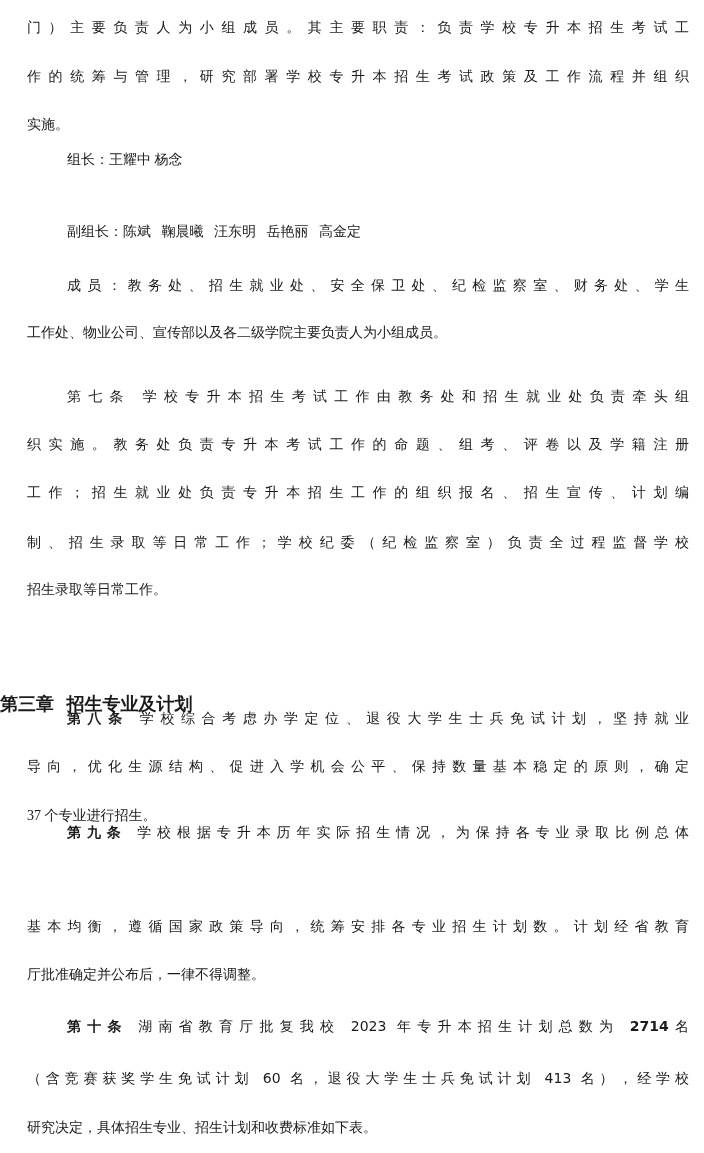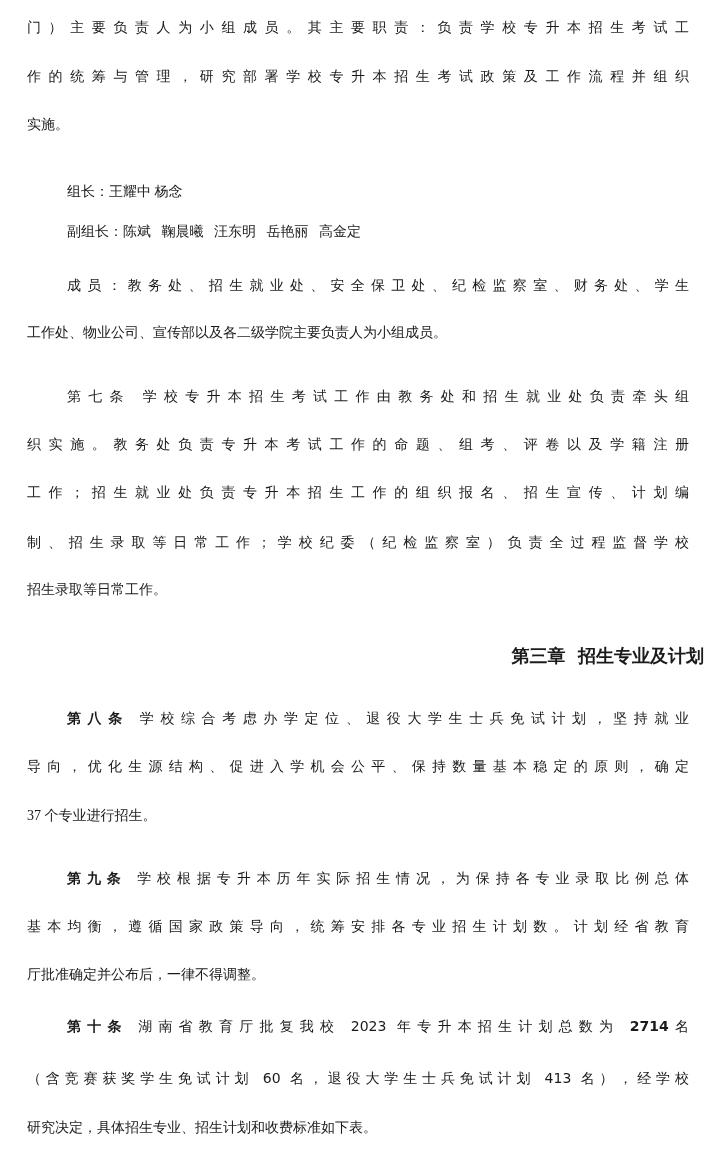--- a/index.html
+++ b/index.html
@@ -3,49 +3,49 @@
 <meta charset="utf-8">
 <style>
   html, body { margin: 0; padding: 0; background: #ffffff; }
   body { width: 704px; height: 1153px; position: relative; overflow: hidden;
          font-family: "DejaVu Sans", "Liberation Sans", sans-serif; color: #1a1a1a; }
   .line { position: absolute; left: 27px; width: 662px; font-size: 14px; line-height: 24px;
           white-space: nowrap; text-align: justify; text-align-last: justify; letter-spacing: 0; }
   .line.last { text-align-last: left; font-family: Liberation Serif, serif; }
   .line.indent { left: 67px; width: 622px; }
   .b { font-weight: bold; }
-  .chapter { position: absolute; left: 0; width: 704px; text-align: right; font-size: 18px;
-             font-weight: bold; line-height: 24px; }
+  .chapter { position: absolute; left: 0; width: 704px; text-align: left; font-size: 18px;
+             font-weight: bold; line-height: 24px; margin-top: 48px; }
 </style>
 </head>
 <body>
 
 <div>
   <div class="line" style="top:15px">门）主要负责人为小组成员。其主要职责：负责学校专升本招生考试工</div>
   <div class="line" style="top:64px">作的统筹与管理，研究部署学校专升本招生考试政策及工作流程并组织</div>
   <div class="line last" style="top:113px">实施。</div>
 
-  <div class="line indent last" style="top:180px">组长：王耀中  杨念</div>
+  <div class="line indent last" style="top:148px">组长：王耀中  杨念</div>
   <div class="line indent last" style="top:220px;white-space:pre">副组长：陈斌   鞠晨曦   汪东明   岳艳丽   高金定</div>
 
   <div class="line indent" style="top:273px">成员：教务处、招生就业处、安全保卫处、纪检监察室、财务处、学生</div>
   <div class="line last" style="top:321px">工作处、物业公司、宣传部以及各二级学院主要负责人为小组成员。</div>
 
   <div class="line indent" style="top:384px">第七条 学校专升本招生考试工作由教务处和招生就业处负责牵头组</div>
   <div class="line" style="top:432px">织实施。教务处负责专升本考试工作的命题、组考、评卷以及学籍注册</div>
   <div class="line" style="top:480px">工作；招生就业处负责专升本招生工作的组织报名、招生宣传、计划编</div>
   <div class="line" style="top:530px">制、招生录取等日常工作；学校纪委（纪检监察室）负责全过程监督学校</div>
   <div class="line last" style="top:578px">招生录取等日常工作。</div>
 
   <div class="chapter" style="top:644px;white-space:pre">第三章  招生专业及计划</div>
 
   <div class="line indent" style="top:706px"><span class="b">第八条</span><span> 学校综合考虑办学定位、退役大学生士兵免试计划，坚持就业</span></div>
   <div class="line" style="top:754px">导向，优化生源结构、促进入学机会公平、保持数量基本稳定的原则，确定</div>
   <div class="line last" style="top:804px">37 个专业进行招生。</div>
 
-  <div class="line indent" style="top:866px"><span class="b">第九条</span><span> 学校根据专升本历年实际招生情况，为保持各专业录取比例总体</span></div>
+  <div class="line indent" style="top:820px"><span class="b">第九条</span><span> 学校根据专升本历年实际招生情况，为保持各专业录取比例总体</span></div>
   <div class="line" style="top:914px">基本均衡，遵循国家政策导向，统筹安排各专业招生计划数。计划经省教育</div>
   <div class="line last" style="top:963px">厅批准确定并公布后，一律不得调整。</div>
 
   <div class="line indent" style="top:1014px"><span class="b">第十条</span><span> 湖南省教育厅批复我校 2023 年专升本招生计划总数为 </span><span class="b">2714</span><span>名</span></div>
   <div class="line" style="top:1066px">（含竞赛获奖学生免试计划 60 名，退役大学生士兵免试计划 413 名），经学校</div>
   <div class="line last" style="top:1116px">研究决定，具体招生专业、招生计划和收费标准如下表。</div>
 </div>
 
 </body></html>

